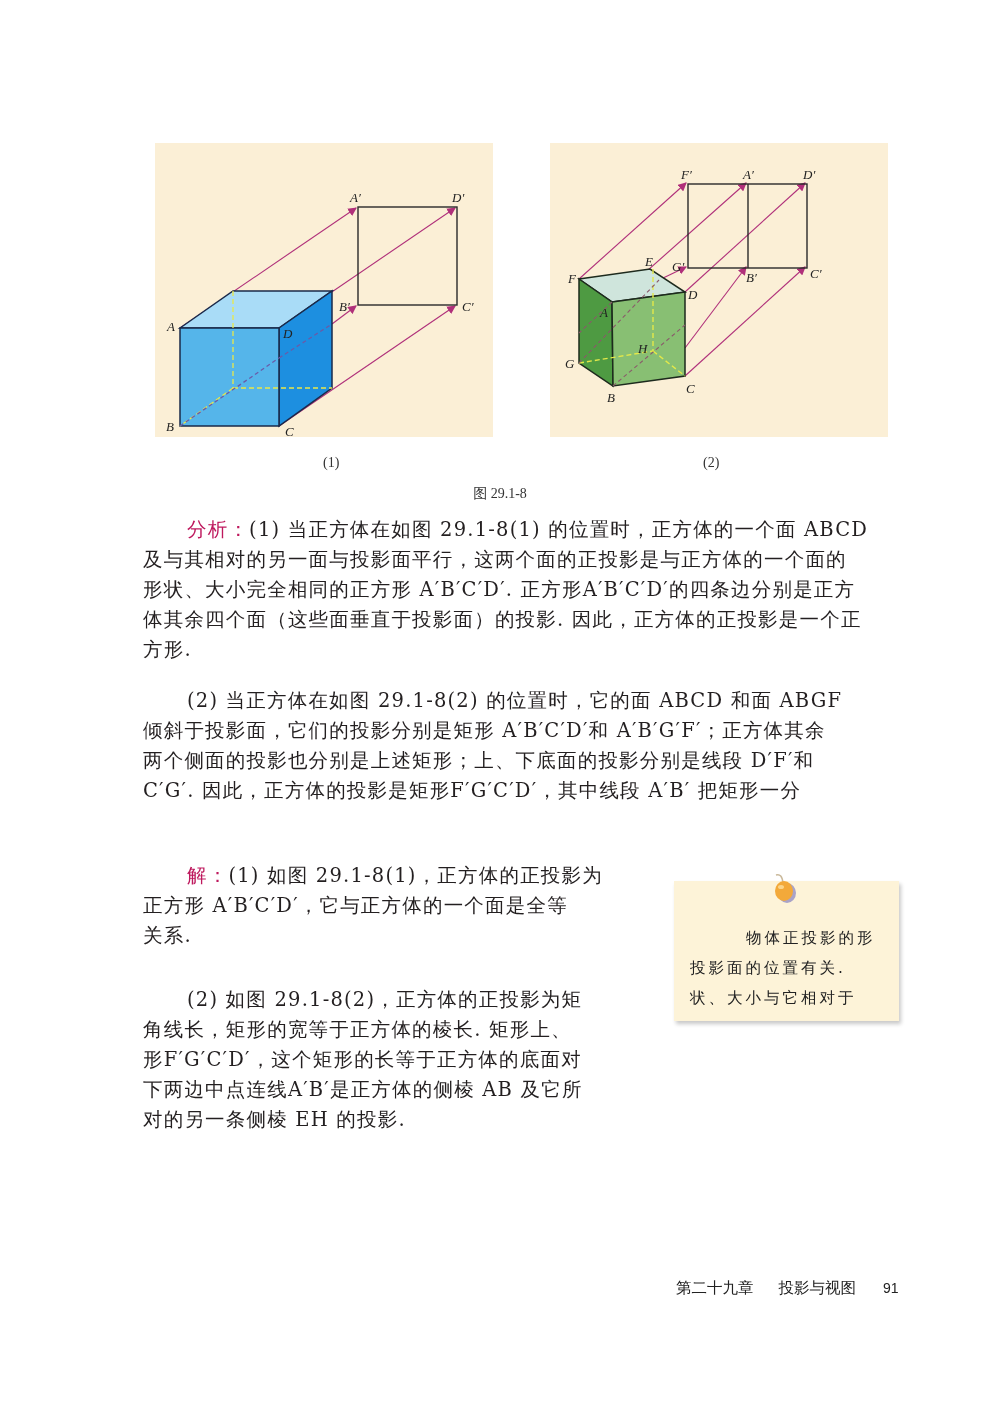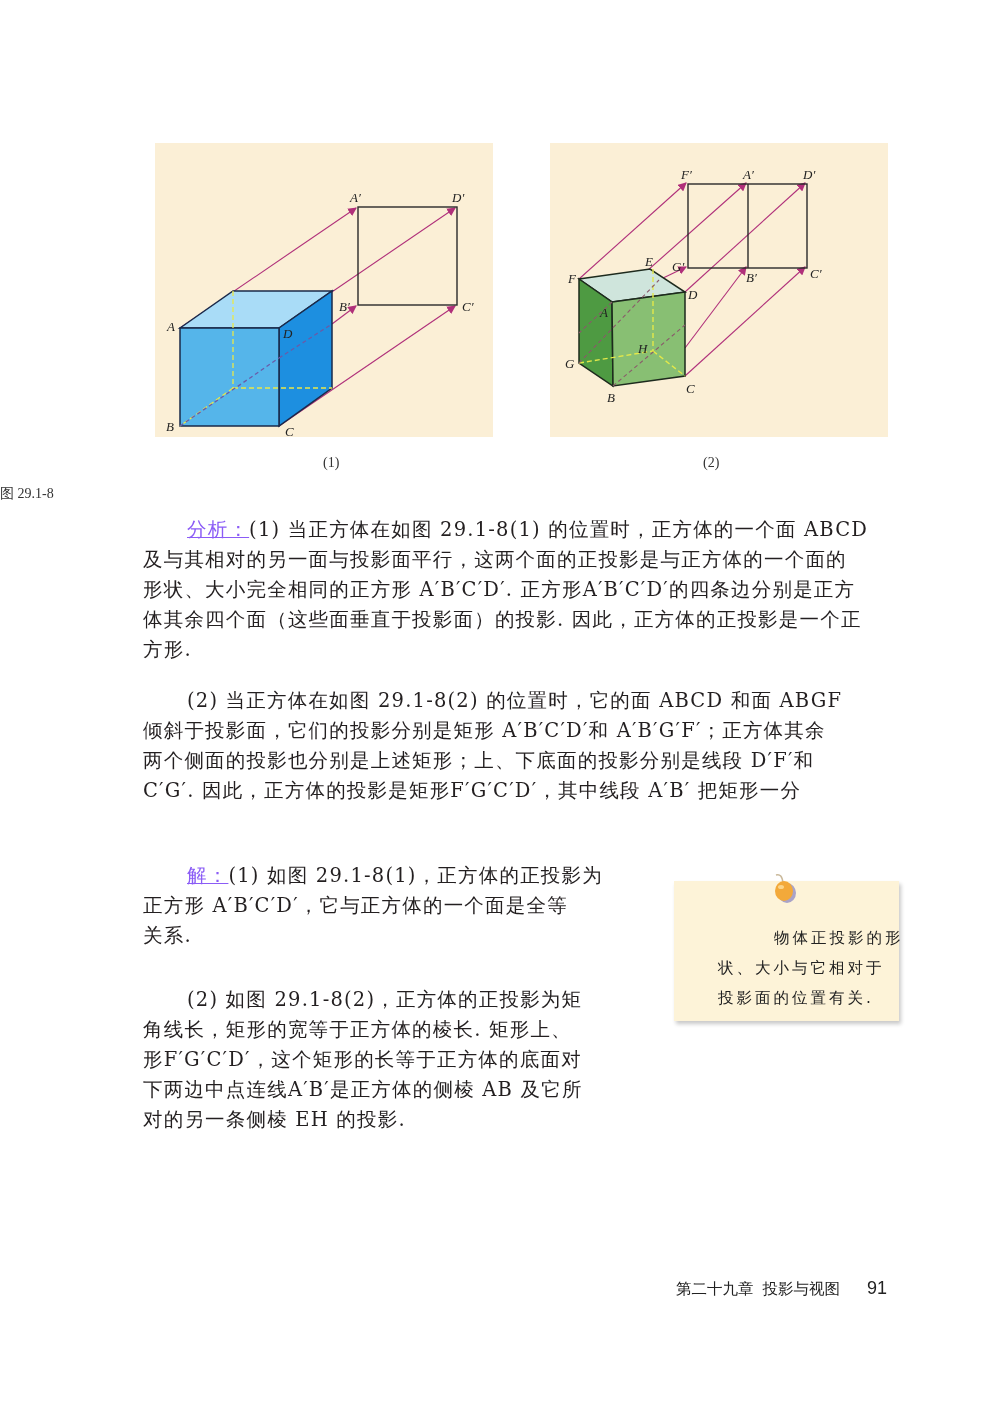--- a/index.html
+++ b/index.html
@@ -3,31 +3,31 @@
 <meta charset="utf-8">
 <style>
   html, body { margin:0; padding:0; }
   body { width:1000px; height:1401px; background:#ffffff; position:relative; overflow:hidden;
          font-family:"DejaVu Serif","Liberation Serif",serif; color:#231f20; }
   .fig-panel { position:absolute; background:#fbefd6; }
   #fig1 { left:155px; top:143px; width:338px; height:294px; }
   #fig2 { left:550px; top:143px; width:338px; height:294px; }
   .fig-svg { position:absolute; left:0; top:0; }
   .sub-cap { position:absolute; font-size:14px; font-family:"Liberation Serif",serif; color:#333; }
-  .fig-cap { position:absolute; left:0; width:1000px; top:485px; text-align:left; font-size:14px; font-family:"Liberation Serif",serif; color:#333; }
+  .fig-cap { position:absolute; left:0; width:1000px; top:485px; text-align:center; font-size:14px; font-family:"Liberation Serif",serif; color:#333; }
   .para { position:absolute; left:143px; width:760px; font-size:19.5px; line-height:30px; letter-spacing:1.2px; font-family:"DejaVu Serif",serif; }
   .para span.line { display:block; white-space:nowrap; }
-  .kw { color:#8b5cf6; font-family:"DejaVu Sans",sans-serif;text-decoration:underline; }
+  .kw { color:#be185d; font-family:"DejaVu Sans",sans-serif; }
   .note { position:absolute; left:674px; top:881px; width:225px; height:140px; background:#fdf3d8;
           box-shadow:2px 3px 4px rgba(0,0,0,0.22); }
   .note-text { position:absolute; left:16px; top:42px; width:200px; font-size:15.5px; line-height:30px; letter-spacing:3px; font-family:"DejaVu Sans",sans-serif; color:#222; }
-  .note-text span { display:block; white-space:nowrap;margin-left:28px; }
+  .note-text span { display:block; white-space:nowrap; }
   .pin { position:absolute; left:94px; top:-8px; }
   .footer { position:absolute; top:1278px; left:676px; font-size:15.5px; font-family:"DejaVu Sans",sans-serif; color:#222; white-space:nowrap; }
-  .footer .pg { margin-left:22px; font-size:18px; font-family:"Liberation Sans",sans-serif; }
+  .footer .pg { margin-left:22px; font-size:14px; font-family:"Liberation Sans",sans-serif; }
 </style>
 </head>
 <body>
 
 <div id="fig1" class="fig-panel">
   <svg class="fig-svg" width="338" height="294" viewBox="0 0 338 294">
     <defs>
       <marker id="arr1" markerWidth="8" markerHeight="8" refX="7" refY="4" orient="auto">
         <path d="M0,0 L8,4 L0,8 z" fill="#b0307a"></path>
       </marker>
@@ -160,22 +160,22 @@
 
 <div class="note">
   <svg class="pin" width="36" height="36" viewBox="0 0 36 36">
     <path d="M8,2 Q14,0 15,10" stroke="#c9b89a" stroke-width="1.5" fill="none"></path>
     <ellipse cx="19" cy="20" rx="9" ry="10" fill="#a9a3c8"></ellipse>
     <ellipse cx="16" cy="18" rx="9" ry="10" fill="#f3a93a"></ellipse>
     <ellipse cx="13" cy="14" rx="3" ry="2" fill="#fbd58a"></ellipse>
   </svg>
   <div class="note-text">
     <span style="padding-left:56px;">物体正投影的形</span>
+    <span>投影面的位置有关.</span>
     <span>状、大小与它相对于</span>
-    <span>投影面的位置有关.</span>
   </div>
 </div>
 
 <div class="footer">
   <span>第二十九章</span>
-  <span style="margin-left:4px;">投影与视图</span>
+  <span style="margin-left:20px;">投影与视图</span>
   <span class="pg">91</span>
 </div>
 
 </body></html>

